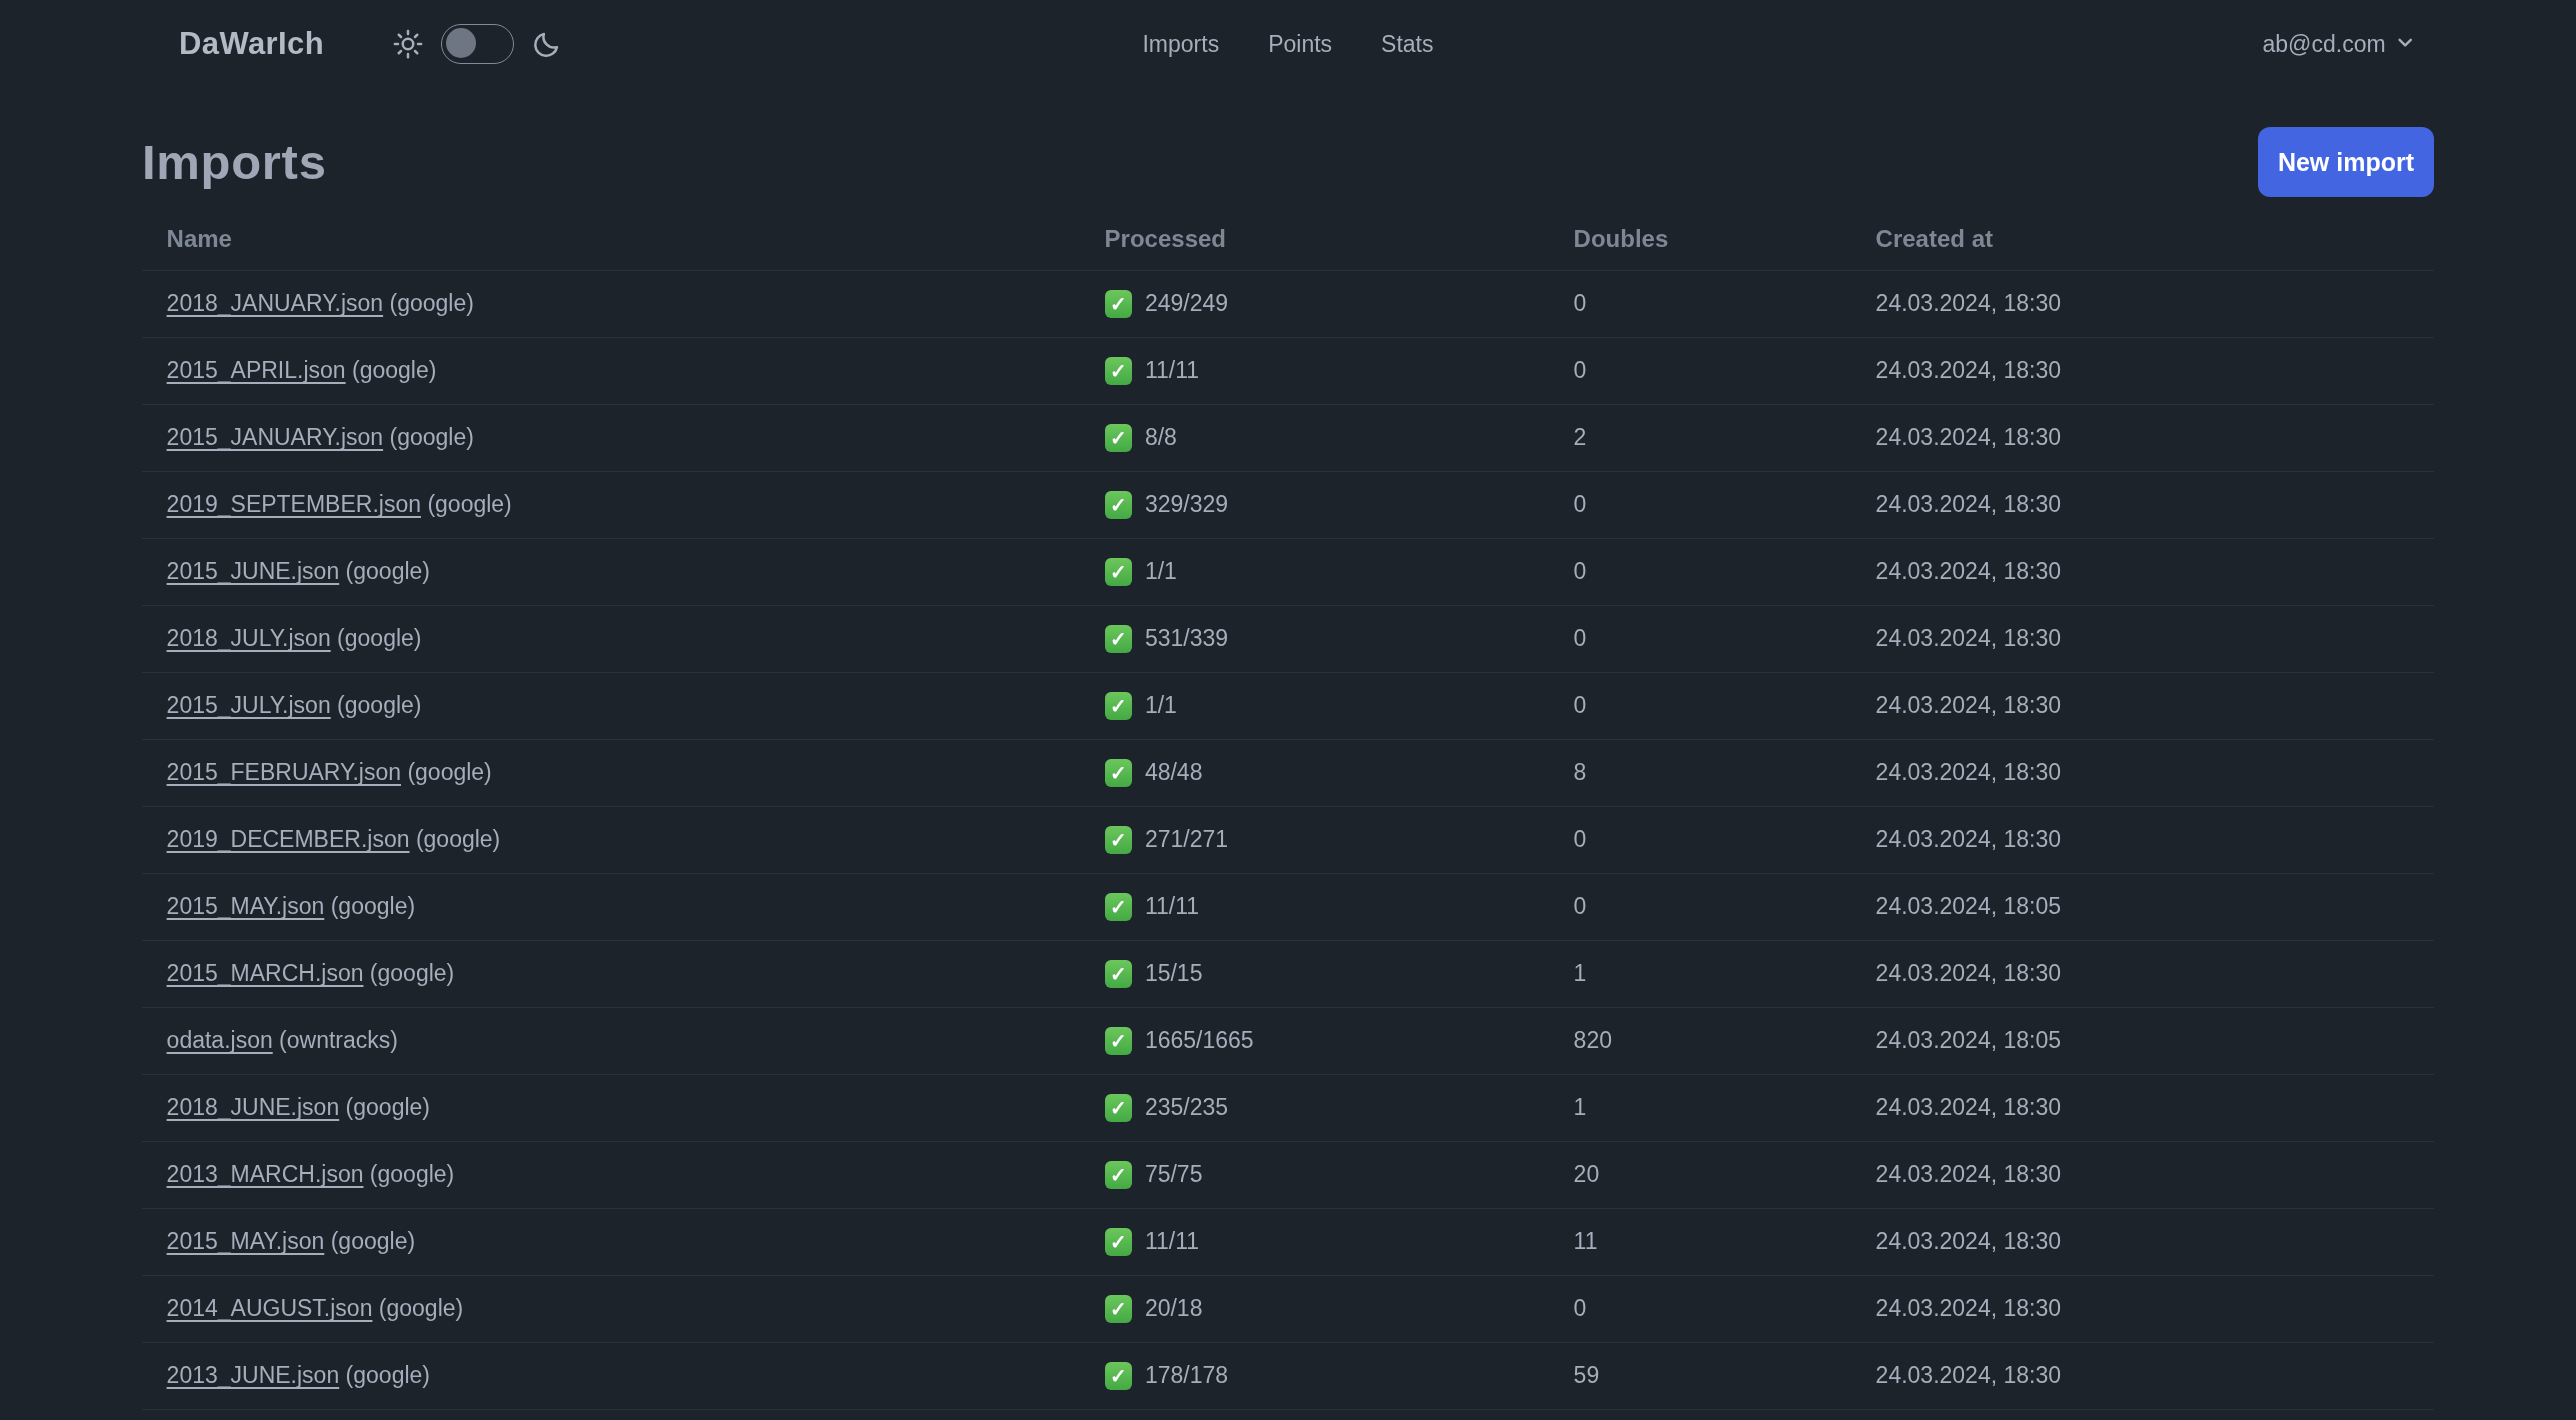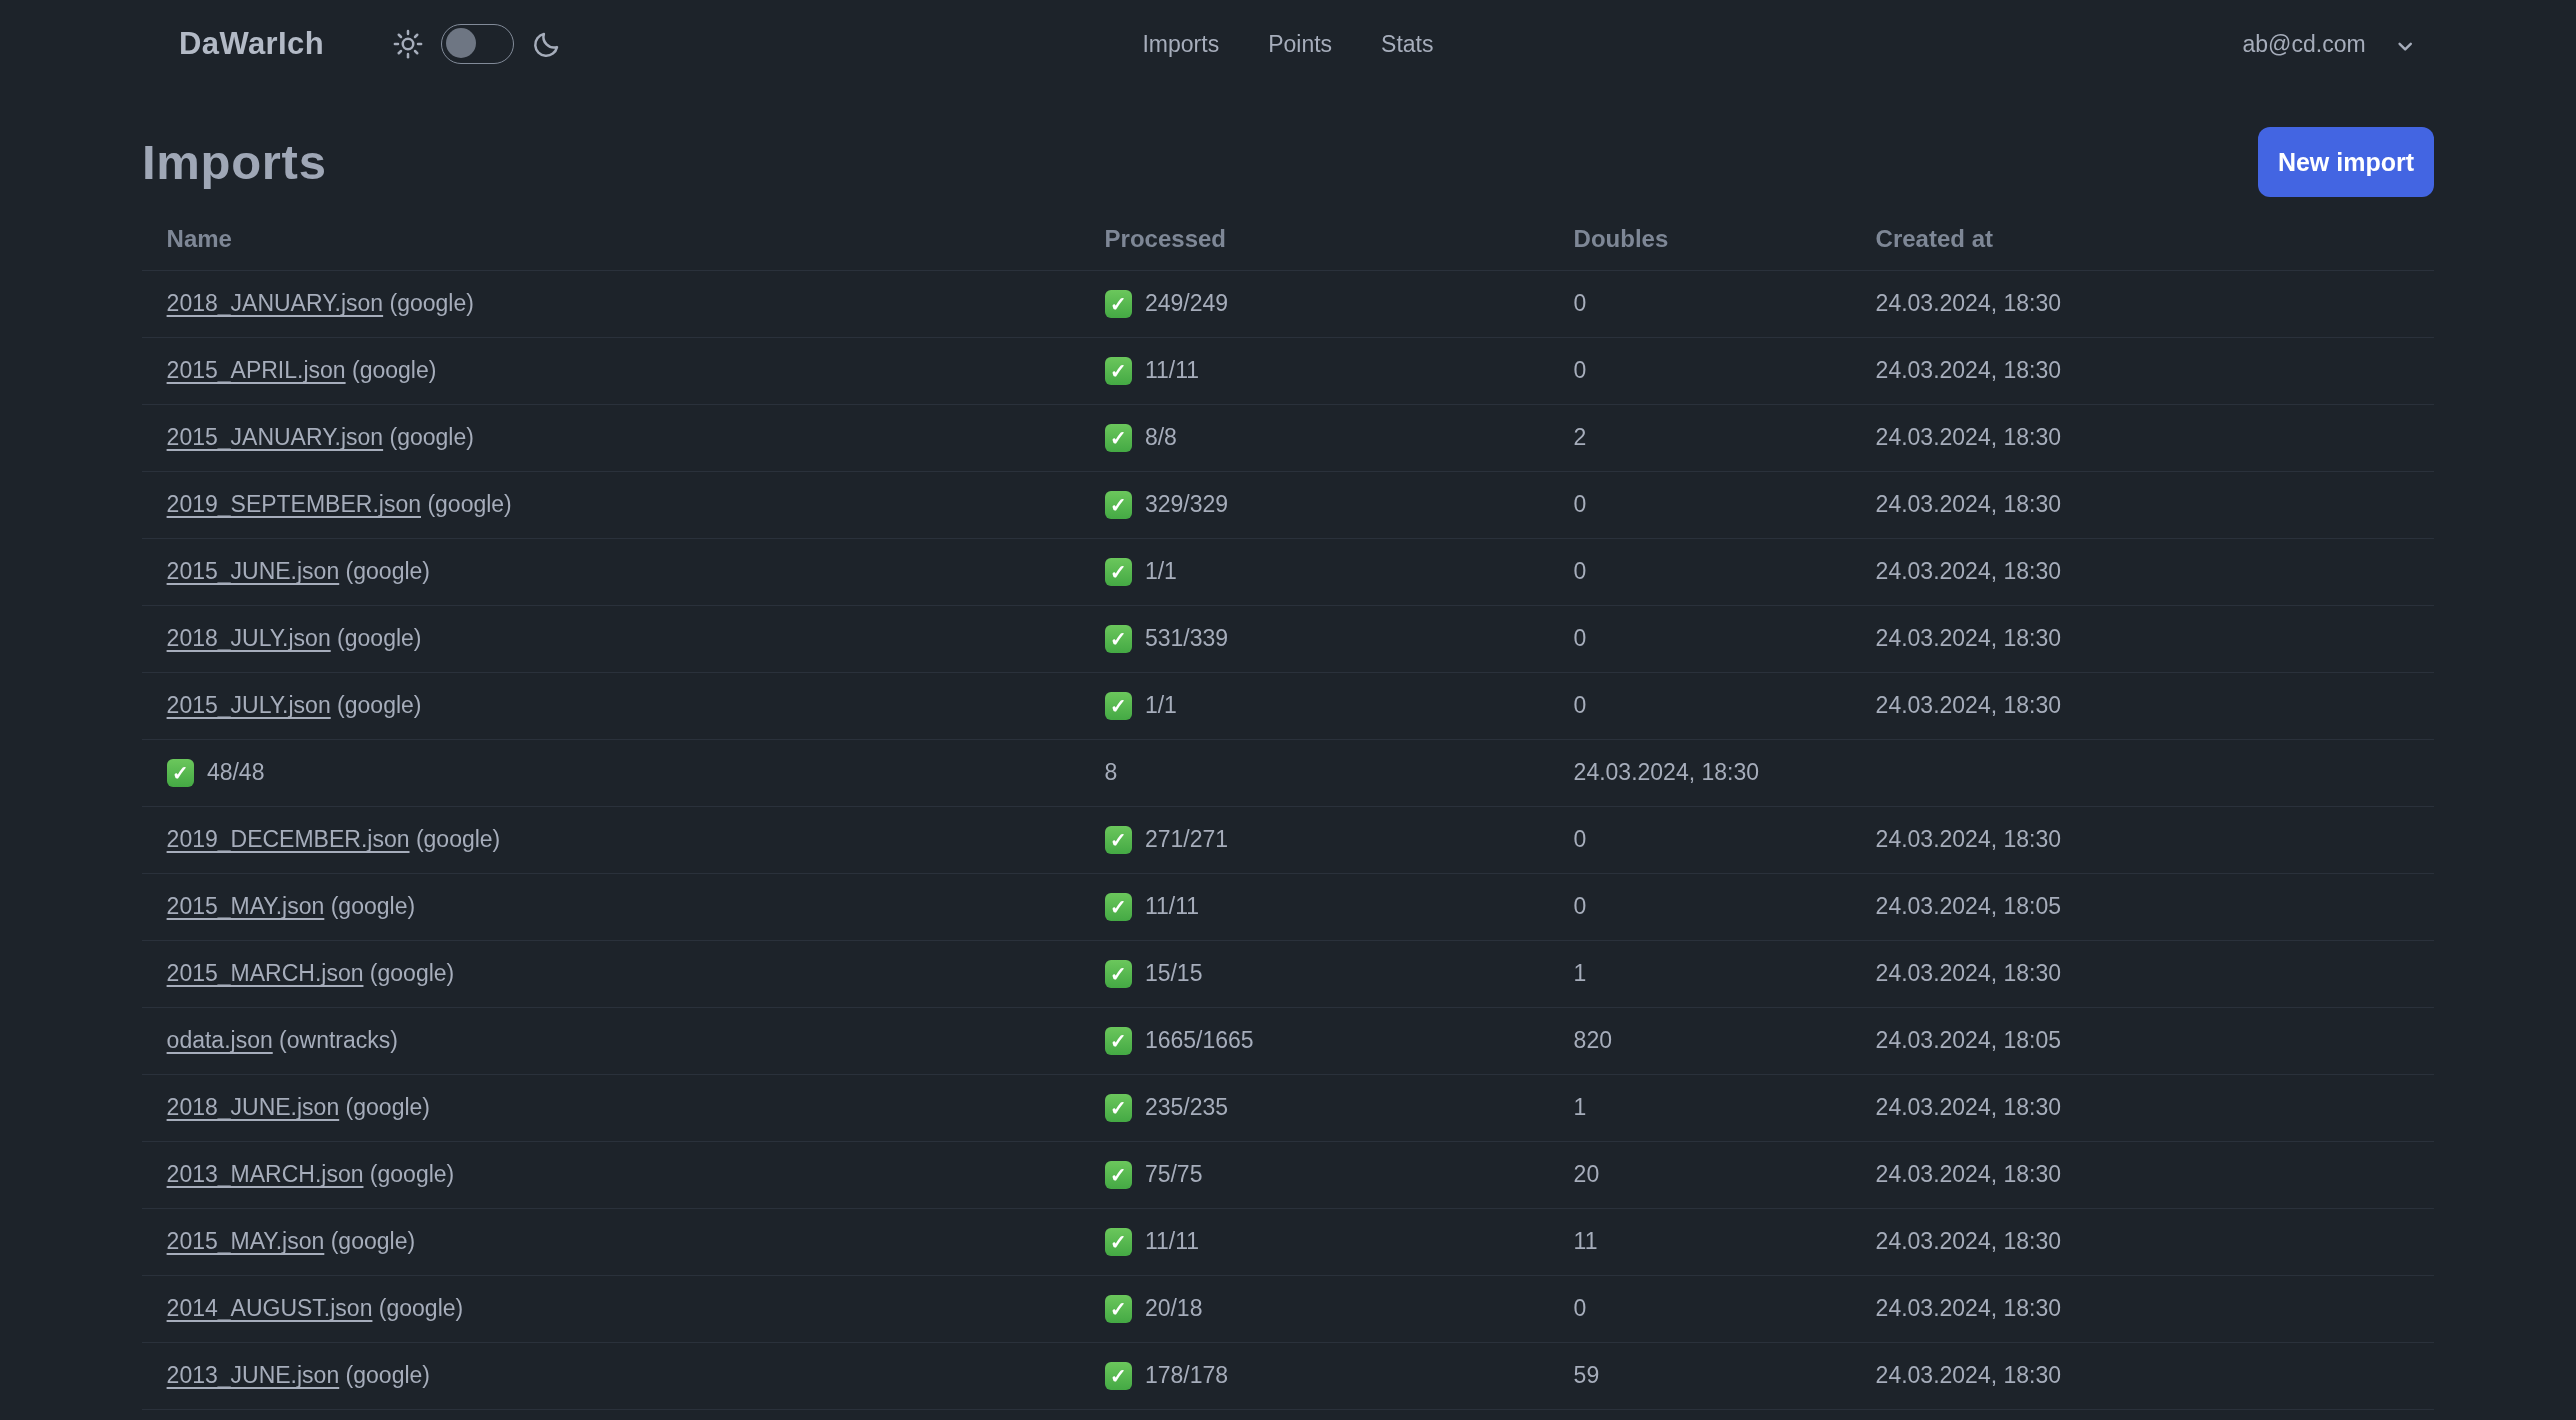--- a/index.html
+++ b/index.html
@@ -36,21 +36,21 @@
   }
 
   .nav-center {
     position: absolute; left: 50%; transform: translateX(-50%);
     display: flex; gap: 49px; align-items: center;
   }
   .nav-link { font-size: 23px; color: #a6adbb; cursor: pointer; text-decoration: none; }
 
   .account {
     margin-left: auto;
-    display: flex; align-items: flex-end; gap: 28px;
+    display: flex; align-items: flex-start; gap: 8px;
     font-size: 23px; cursor: pointer;
   }
 
   
   .main { margin: 0 142px 0 142px; }
   .page-head {
     display: flex; justify-content: space-between; align-items: center;
     margin-top: 39px;
   }
   .page-title { font-size: 49px; font-weight: 700; color: #9fa7b6; letter-spacing: 0.7px; }
@@ -217,20 +217,21 @@
     <div class="cell-name"><a class="file-link" href="#">2015_JULY.json</a><span> (google)</span></div>
     <div class="cell-processed">
       <span class="check">✓</span>
       <span>1/1</span>
     </div>
     <div>0</div>
     <div>24.03.2024, 18:30</div>
   </div>
 
   <div class="row">
+    <div class="cell-name"><a class="file-link" href="#">2015_FEBRUARY.json</a><span> (google)</span></div>
     <div class="cell-processed">
       <span class="check">✓</span>
       <span>48/48</span>
     </div>
     <div>8</div>
     <div>24.03.2024, 18:30</div>
   </div>
 
   <div class="row">
     <div class="cell-name"><a class="file-link" href="#">2019_DECEMBER.json</a><span> (google)</span></div>

